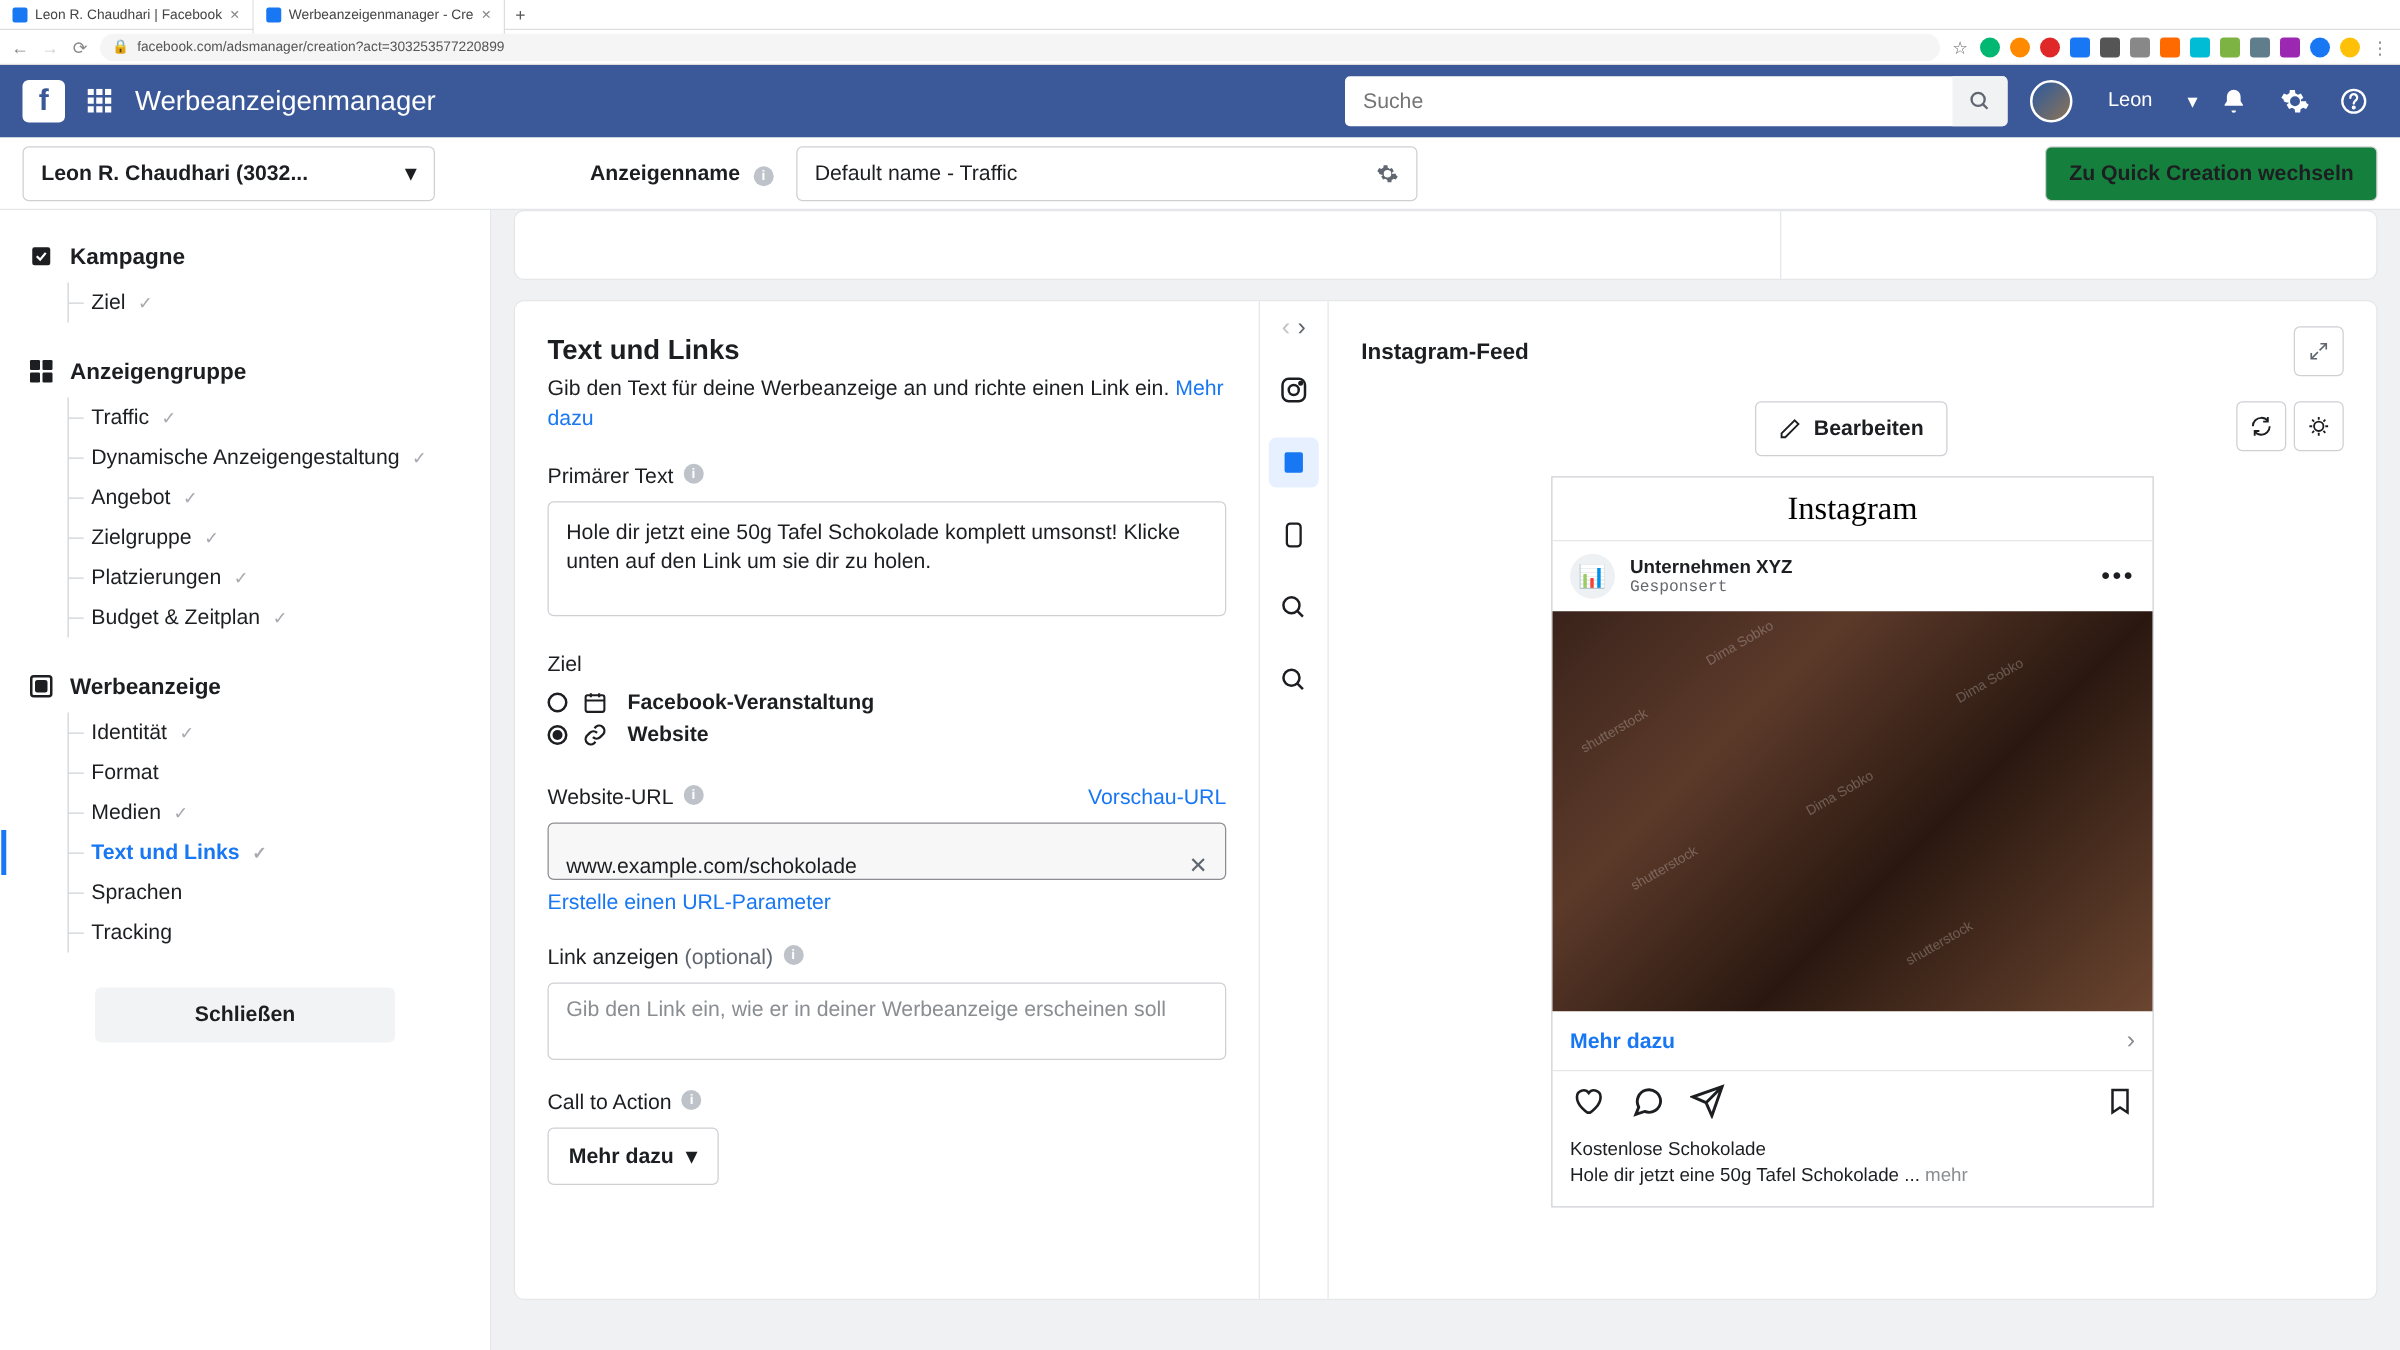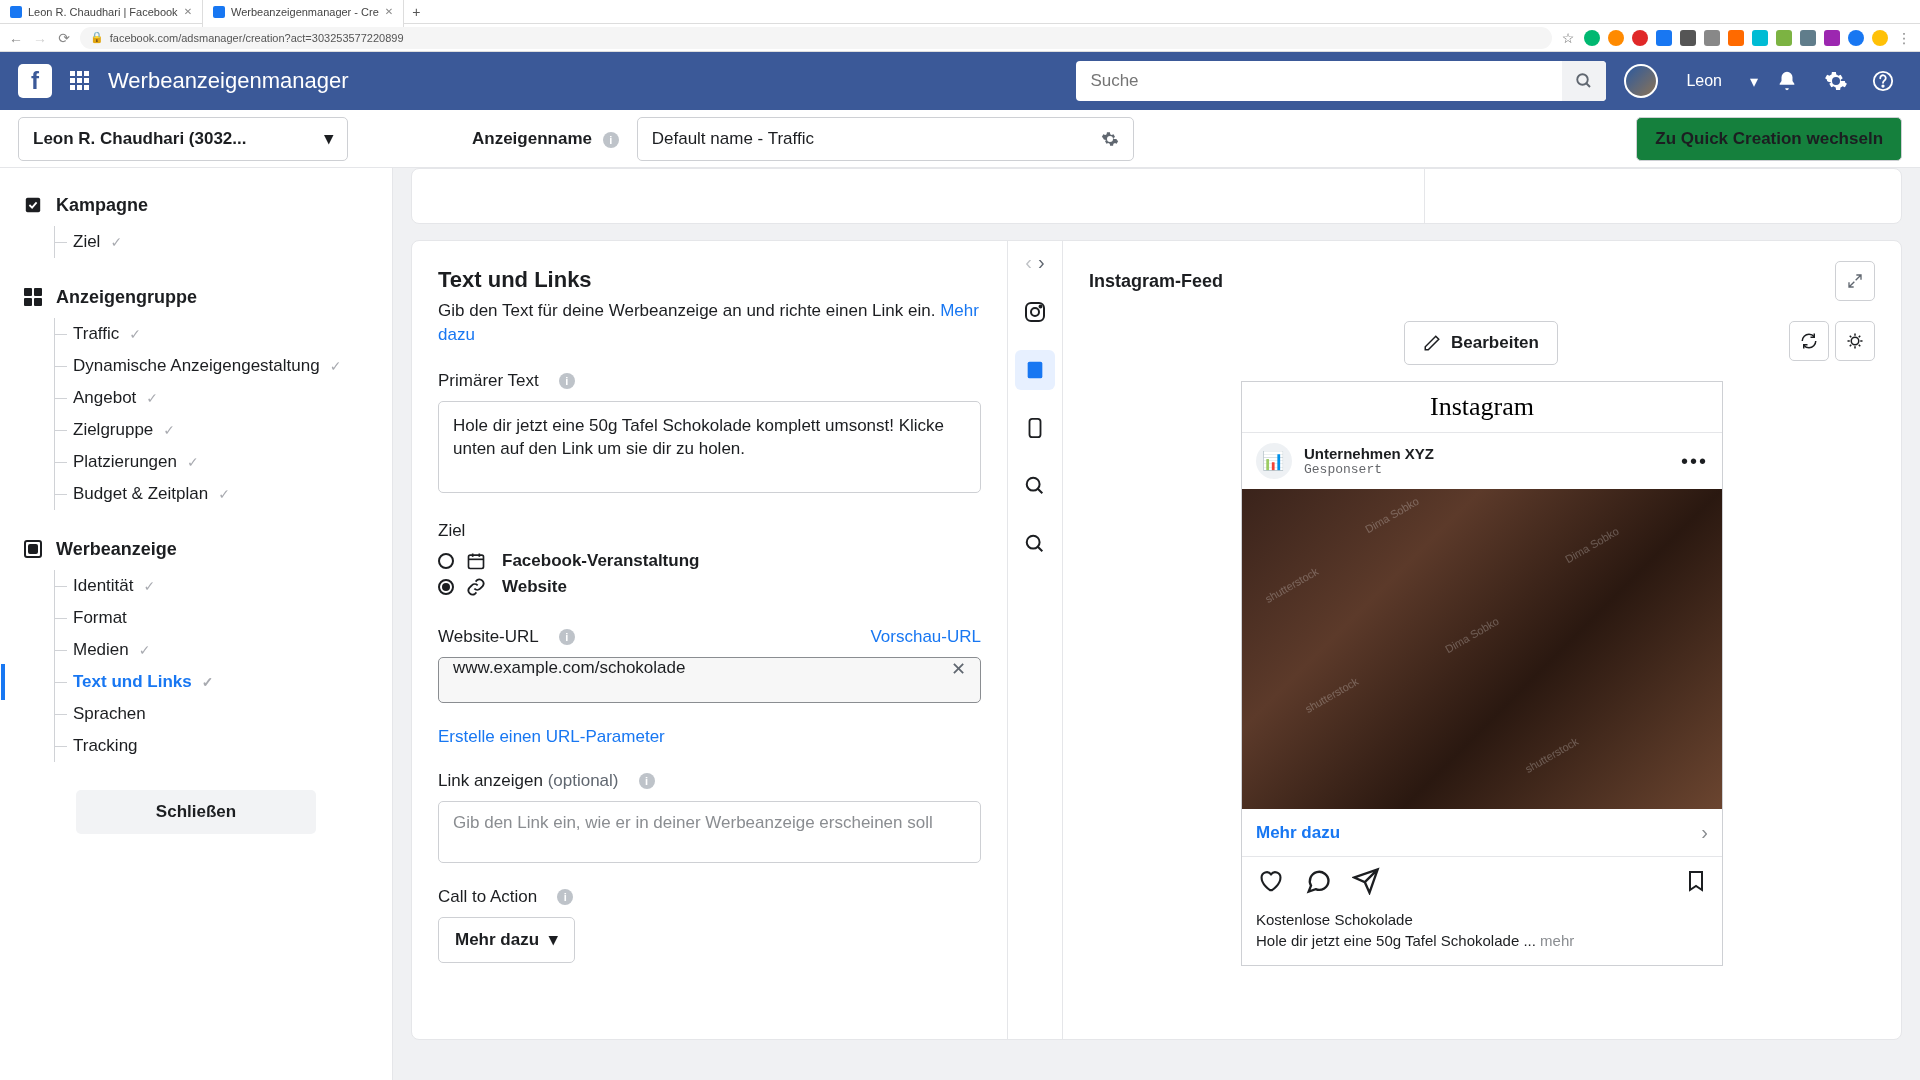--- a/index.html
+++ b/index.html
@@ -60,29 +60,29 @@
 .left-pane { width: 595px; padding: 26px; }
 .mid-rail { width: 56px; border-left: 1px solid #e5e6e9; border-right: 1px solid #e5e6e9; display: flex; flex-direction: column; align-items: center; padding-top: 10px; gap: 18px; }
 .rail-nav { display: flex; gap: 6px; color: #606770; font-size: 20px; }
 .rail-icon { width: 40px; height: 40px; display: flex; align-items: center; justify-content: center; border-radius: 6px; color: #1c1e21; font-size: 22px; }
 .rail-icon.active { background: #e7f0ff; color: #1877f2; }
 .right-pane { flex: 1; padding: 20px 26px; }
 
 .section-title { font-size: 22px; font-weight: bold; color: #1c1e21; margin-bottom: 6px; }
 .section-desc { font-size: 17px; color: #1c1e21; line-height: 1.4; }
 .link-blue { color: #1877f2; }
-.field-label { font-size: 17px; color: #1c1e21; margin-top: 24px; margin-bottom: 10px; display: flex; align-items: center; gap: 20px; }
+.field-label { font-size: 17px; color: #1c1e21; margin-top: 24px; margin-bottom: 10px; display: flex; gap: 8px; }
 .info-icon { width: 16px; height: 16px; border-radius: 50%; background: #bec3c9; color: #fff; display: inline-flex; align-items: center; justify-content: center; font-size: 11px; font-weight: bold; }
 .textarea { width: 100%; min-height: 92px; border: 1px solid #ced0d4; border-radius: 5px; padding: 12px 14px; font-size: 17px; color: #1c1e21; resize: none; line-height: 1.4; }
 .radio-row { display: flex; align-items: center; gap: 12px; font-size: 17px; font-weight: bold; color: #1c1e21; margin-bottom: 6px; }
 .radio { width: 16px; height: 16px; border-radius: 50%; border: 2px solid #1c1e21; display: flex; align-items: center; justify-content: center; }
 .radio.checked::after { content: ''; width: 8px; height: 8px; border-radius: 50%; background: #1c1e21; }
 .radio-icon { width: 24px; text-align: center; }
 .url-row { display: flex; justify-content: space-between; align-items: baseline; }
-.url-input { width: 100%; height: 46px; border: 1px solid #8a8d91; background: #f7f7f7; border-radius: 5px; padding: 0 14px; font-size: 17px; color: #1c1e21; display: flex; align-items: flex-start; justify-content: space-between; }
+.url-input { width: 100%; height: 46px; border: 1px solid #8a8d91; background: #f7f7f7; border-radius: 5px; padding: 0 14px; font-size: 17px; color: #1c1e21; display: flex; align-items: flex-end; justify-content: space-between; }
 .input-plain { width: 100%; height: 62px; border: 1px solid #ced0d4; border-radius: 5px; padding: 10px 14px; font-size: 17px; color: #8a8d91; line-height: 1.35; }
 .dropdown-btn { height: 46px; padding: 0 16px; border: 1px solid #ced0d4; border-radius: 5px; display: inline-flex; align-items: center; gap: 10px; font-size: 17px; font-weight: 600; color: #1c1e21; }
 
 
 .preview-head { display: flex; align-items: center; justify-content: space-between; margin-bottom: 20px; }
 .preview-title { font-size: 18px; font-weight: bold; color: #1c1e21; }
 .expand-btn { width: 40px; height: 40px; border: 1px solid #ced0d4; border-radius: 5px; display: flex; align-items: center; justify-content: center; color: #606770; }
 .preview-toolbar { display: flex; justify-content: space-between; margin-bottom: 16px; }
 .edit-btn { height: 44px; padding: 0 18px; border: 1px solid #ced0d4; border-radius: 5px; display: flex; align-items: center; gap: 10px; font-size: 17px; font-weight: 600; color: #1c1e21; }
 .tool-icons { display: flex; gap: 6px; }
@@ -368,21 +368,21 @@
           <div class="field-label">
             <span>Website-URL</span>
             <span class="info-icon">i</span>
           </div>
           <a class="link-blue" style="font-size:17px">Vorschau-URL</a>
         </div>
         <div class="url-input">
           <span>www.example.com/schokolade</span>
           <span style="color:#606770;font-size:18px">✕</span>
         </div>
-        <div style="margin-top:24px">
+        <div style="margin-top:8px">
           <a class="link-blue" style="font-size:17px">Erstelle einen URL-Parameter</a>
         </div>
 
         <div class="field-label">
           <span><span>Link anzeigen </span><span style="font-weight:400;color:#606770">(optional)</span></span>
           <span class="info-icon">i</span>
         </div>
         <div class="input-plain">Gib den Link ein, wie er in deiner Werbeanzeige erscheinen soll</div>
 
         <div class="field-label">

